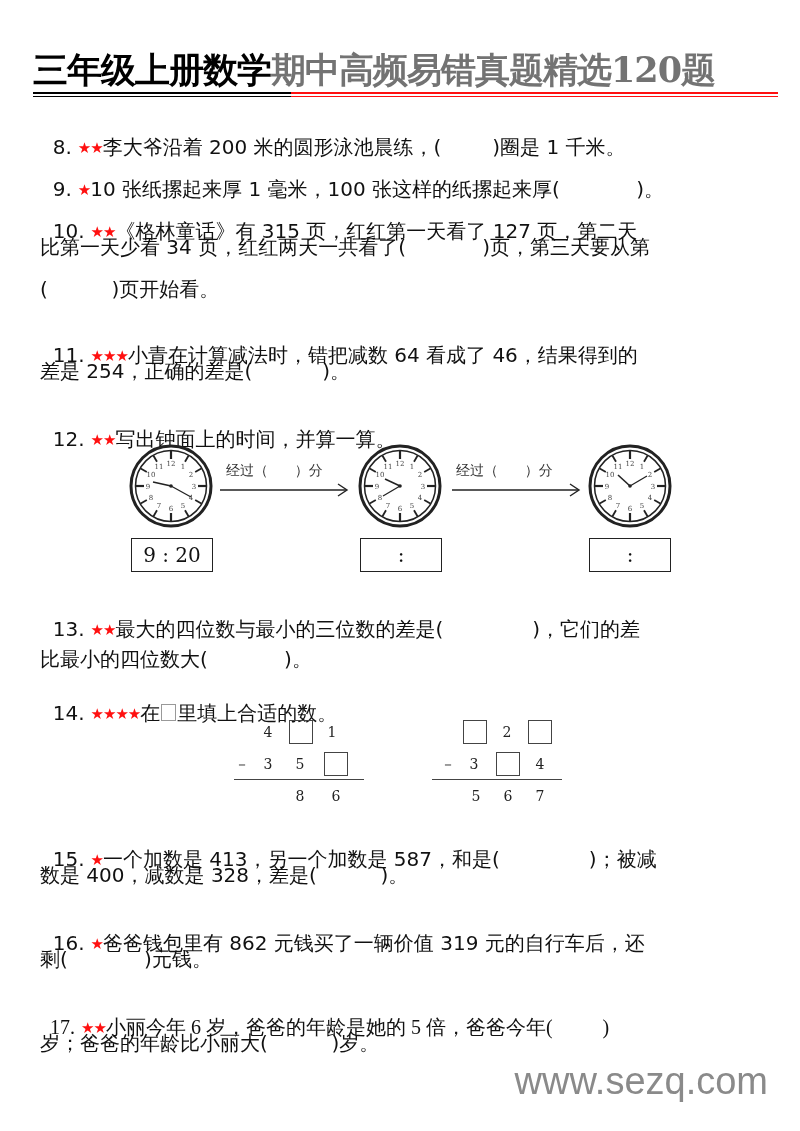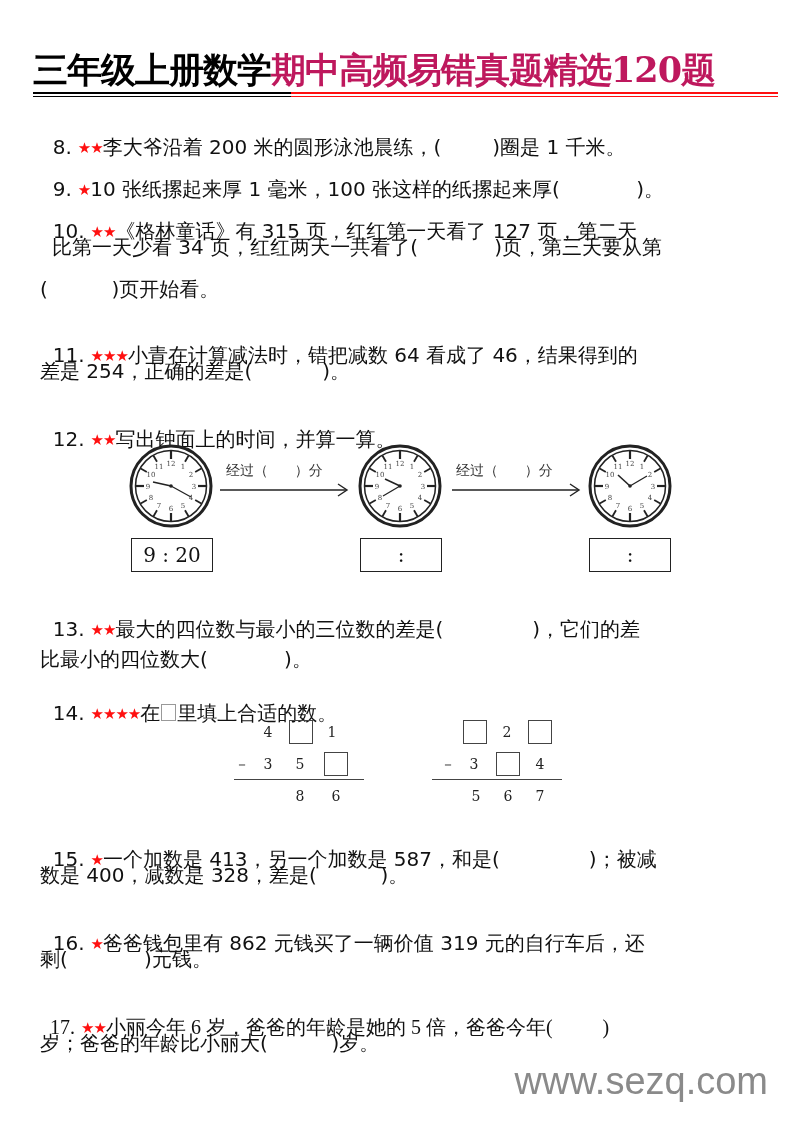--- a/index.html
+++ b/index.html
@@ -2,21 +2,21 @@
 <html><head>
 <meta charset="utf-8">
 <style>
   html, body { margin: 0; padding: 0; background: #ffffff; }
   body { width: 800px; height: 1131px; position: relative; overflow: hidden;
          font-family: "DejaVu Sans", "Liberation Sans", sans-serif; color: #111; }
   .title { position: absolute; left: 33px; top: 48px; height: 44px; white-space: nowrap;
            font-family: "DejaVu Serif", "Liberation Serif", serif; font-weight: bold;
            font-size: 35px; line-height: 44px; letter-spacing: -1px; }
   .title .black { color: #000; margin-top: 40px; }
-  .title .red { color: #be185d; }
+  .title .red { color: #737373; }
   .title-underline { position: absolute; top: 92px; height: 6px; }
   .title-underline .l1 { position: absolute; left: 0; right: 0; top: 0; height: 2px; }
   .title-underline .l2 { position: absolute; left: 0; right: 0; top: 4px; height: 1px; }
   .ul-black .l1, .ul-black .l2 { background: #000; }
   .ul-red .l1, .ul-red .l2 { background: #ff1010; }
 
   .line { position: absolute; left: 40px; font-size: 20px; line-height: 26px; white-space: pre; color: #111; }
   .num { margin-right: 6px; }
   .stars { color: #ff1010; font-size: 15px; letter-spacing: -1px; position: relative; top: -1px; }
   .box-inline { display: inline-block; width: 13px; height: 15px; border: 1px solid #999; vertical-align: -1px; margin: 0 1px; }
@@ -55,21 +55,21 @@
   <span class="num">8.</span><span class="stars">★★</span><span>李大爷沿着 200 米的圆形泳池晨练，(        )圈是 1 千米。</span>
 </div>
 
 <div class="line" style="top:150px;">
   <span class="num">9.</span><span class="stars">★</span><span>10 张纸摞起来厚 1 毫米，100 张这样的纸摞起来厚(            )。</span>
 </div>
 
 <div class="line" style="top:192px;">
   <span class="num">10.</span><span class="stars">★★</span><span>《格林童话》有 315 页，红红第一天看了 127 页，第二天</span>
 </div>
-<div class="line" style="top:234px;margin-left:12px;">比第一天少看 34 页，红红两天一共看了(            )页，第三天要从第</div>
+<div class="line" style="top:234px;">比第一天少看 34 页，红红两天一共看了(            )页，第三天要从第</div>
 <div class="line" style="top:276px;">(          )页开始看。</div>
 
 <div class="line" style="top:316px;">
   <span class="num">11.</span><span class="stars">★★★</span><span>小青在计算减法时，错把减数 64 看成了 46，结果得到的</span>
 </div>
 <div class="line" style="top:358px;">差是 254，正确的差是(           )。</div>
 
 <div class="line" style="top:400px;">
   <span class="num">12.</span><span class="stars">★★</span><span>写出钟面上的时间，并算一算。</span>
 </div>

